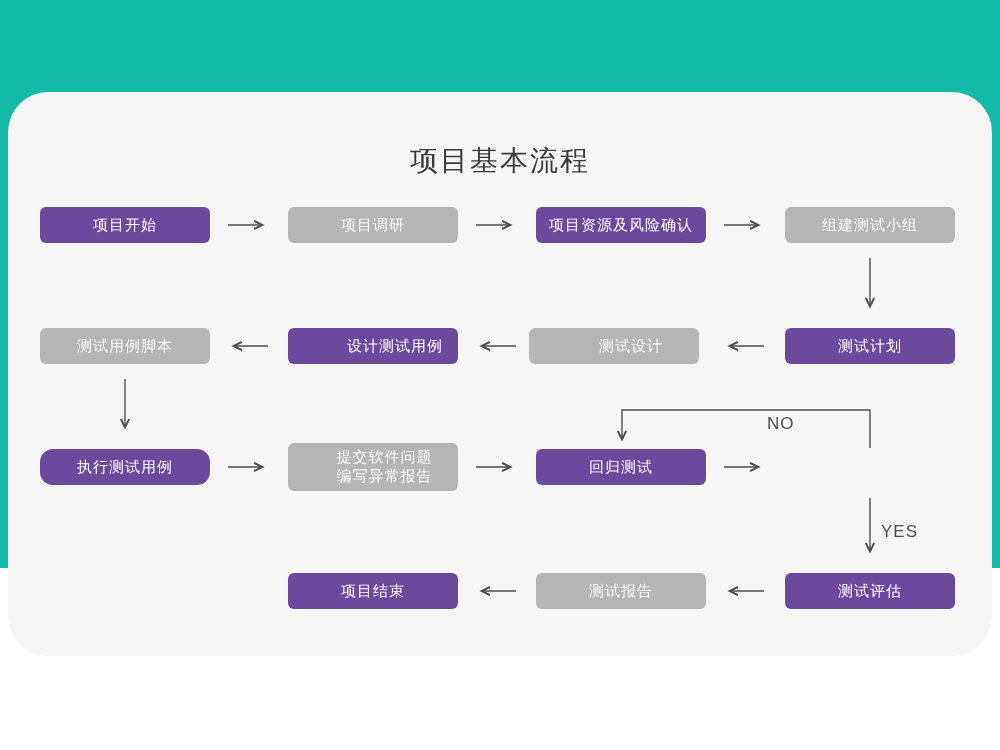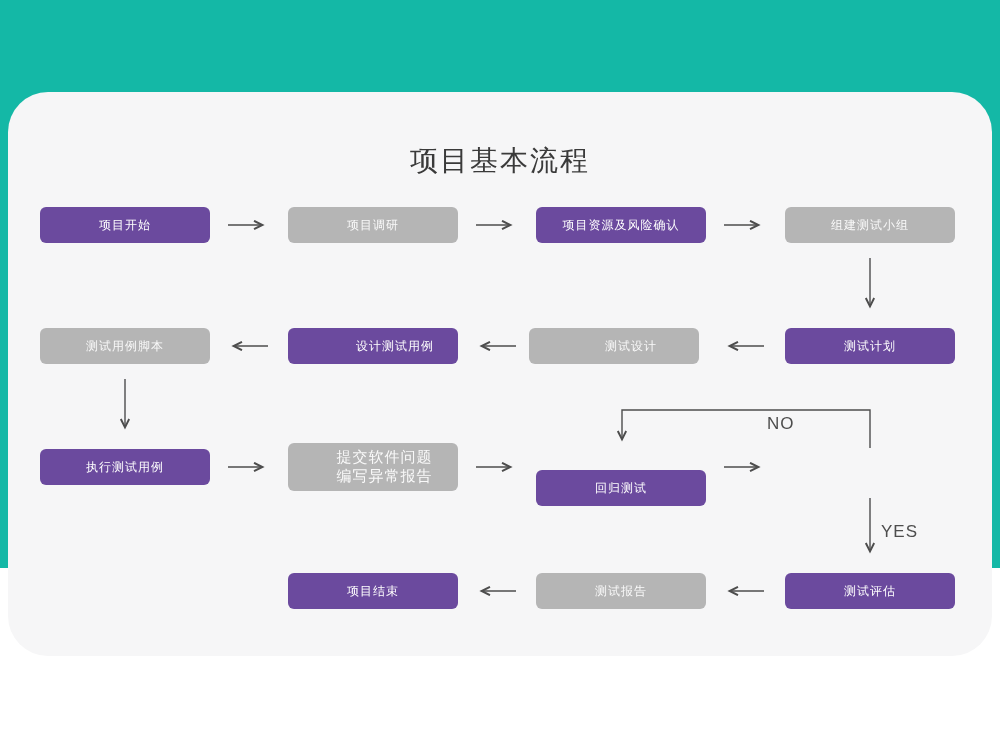--- a/index.html
+++ b/index.html
@@ -12,21 +12,21 @@
   *{margin:0;padding:0;box-sizing:border-box;}
   html,body{width:1000px;height:750px;background:#ffffff;overflow:hidden;
     font-family:"Liberation Sans","DejaVu Sans",sans-serif;}
   .stage{position:relative;width:1000px;height:568px;background:#14b8a6;}
   .card{position:absolute;left:8px;top:92px;width:984px;height:564px;
     background:var(--card);border-radius:40px;}
   .title{position:absolute;left:0;top:142px;width:1000px;text-align:center;
     font-size:28px;letter-spacing:2px;color:var(--title);font-weight:500;}
   .node{position:absolute;width:170px;height:36px;border-radius:6px;
     display:flex;flex-direction:column;align-items:center;justify-content:center;
-    font-size:12px;letter-spacing:1px;line-height:1.25;text-align:center;}
+    font-size:15px;letter-spacing:1px;line-height:1.25;text-align:center;}
   .node.purple{background:var(--purple);color:#ffffff;}
   .node.gray{background:var(--gray);color:rgba(255,255,255,0.92);}
   .node.tall{height:48px;font-size:15px;}
   .branch-label{position:absolute;color:var(--arrow);font-size:17px;letter-spacing:1px;}
   svg.arrows{position:absolute;left:0;top:0;width:1000px;height:750px;pointer-events:none;}
   svg.arrows path{fill:none;stroke:var(--arrow);stroke-width:1.4;}
 </style>
 </head>
 <body>
 
@@ -54,28 +54,28 @@
   <div class="node purple" style="left:288px;top:328px;padding-left:44px;">
       <span>设计测试用例</span>
     </div>
   <div class="node gray" style="left:529px;top:328px;padding-left:34px;">
       <span>测试设计</span>
     </div>
   <div class="node purple" style="left:785px;top:328px;">
       <span>测试计划</span>
     </div>
 
-  <div class="node purple" style="left:40px;top:449px;">
+  <div class="node purple" style="left:40px;top:449px;border-radius:13px;">
       <span>执行测试用例</span>
     </div>
   <div class="node gray tall" style="left:288px;top:443px;padding-left:23px;">
     <span>提交软件问题</span>
     <span>编写异常报告</span>
   </div>
-  <div class="node purple" style="left:536px;top:470px;">
+  <div class="node purple" style="left:536px;top:449px;">
       <span>回归测试</span>
     </div>
 
   <div class="node purple" style="left:288px;top:573px;">
       <span>项目结束</span>
     </div>
   <div class="node gray" style="left:536px;top:573px;">
       <span>测试报告</span>
     </div>
   <div class="node purple" style="left:785px;top:573px;">

